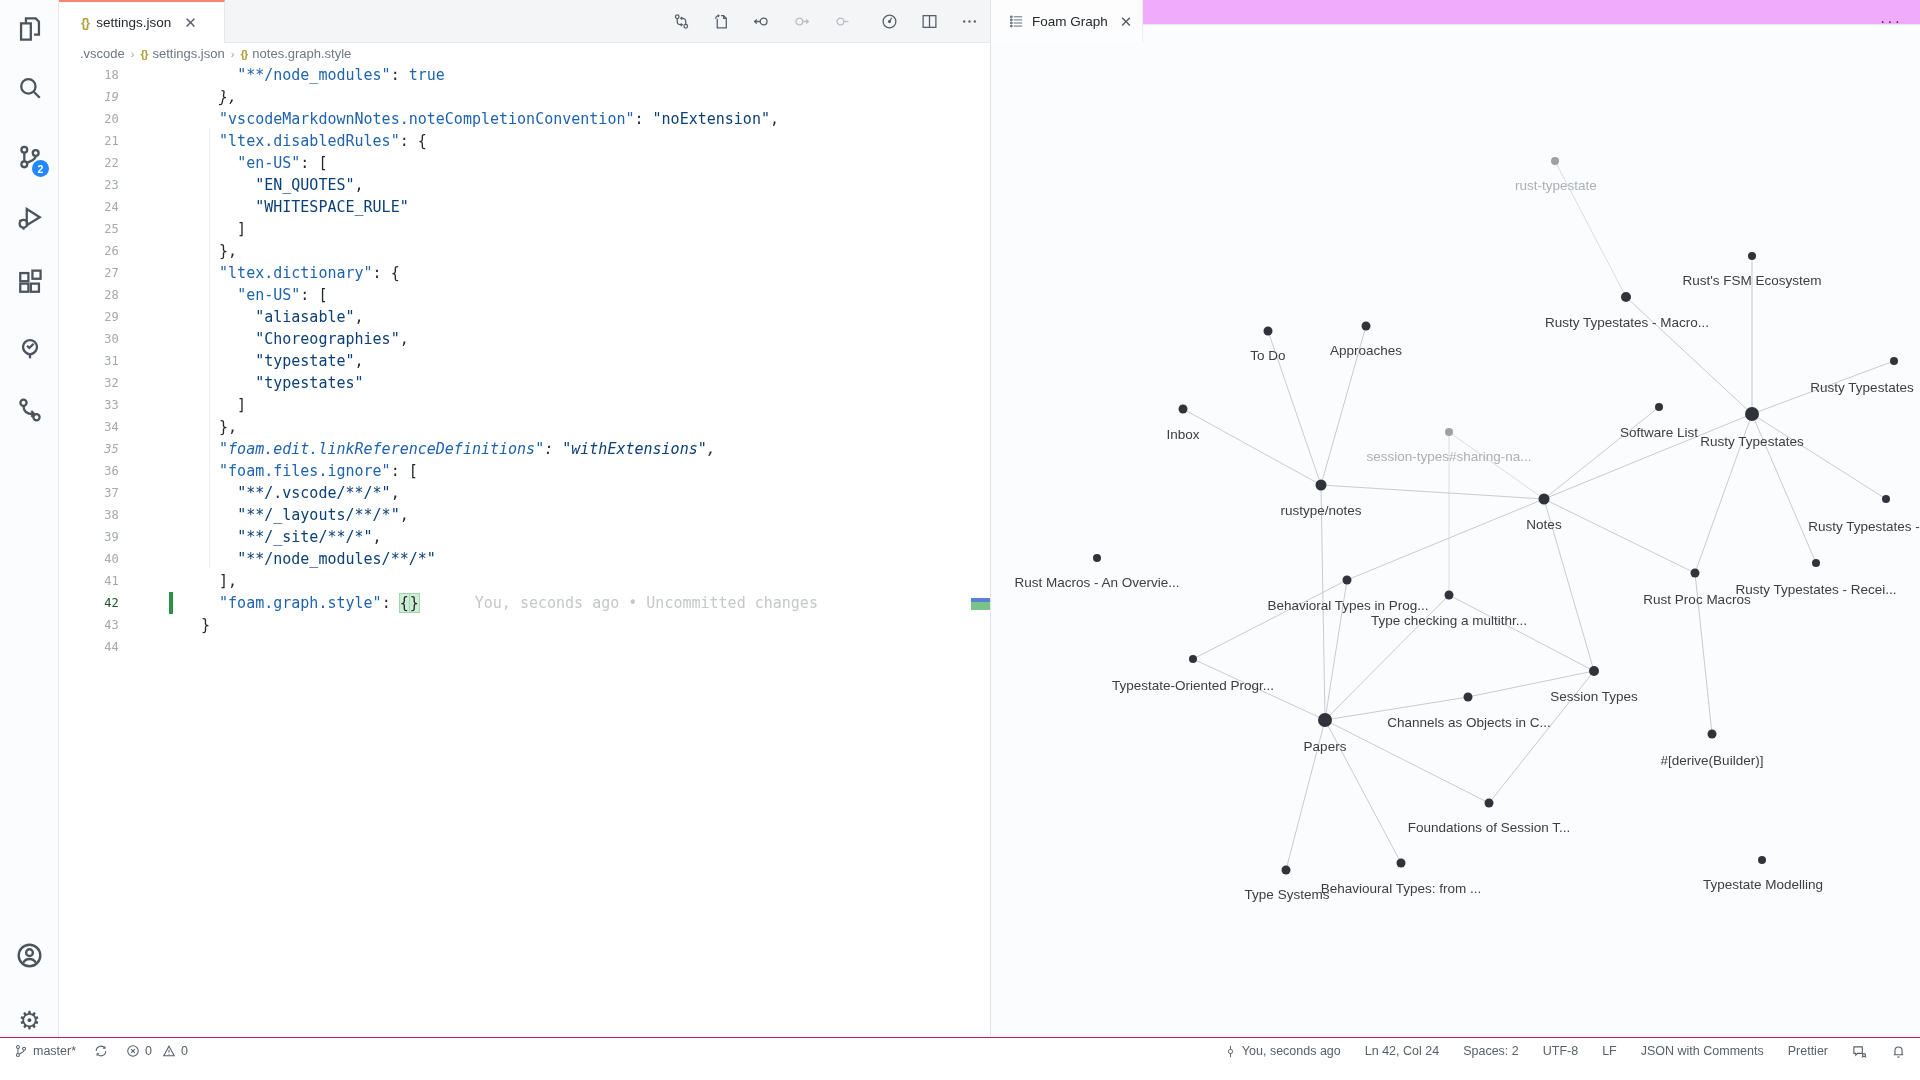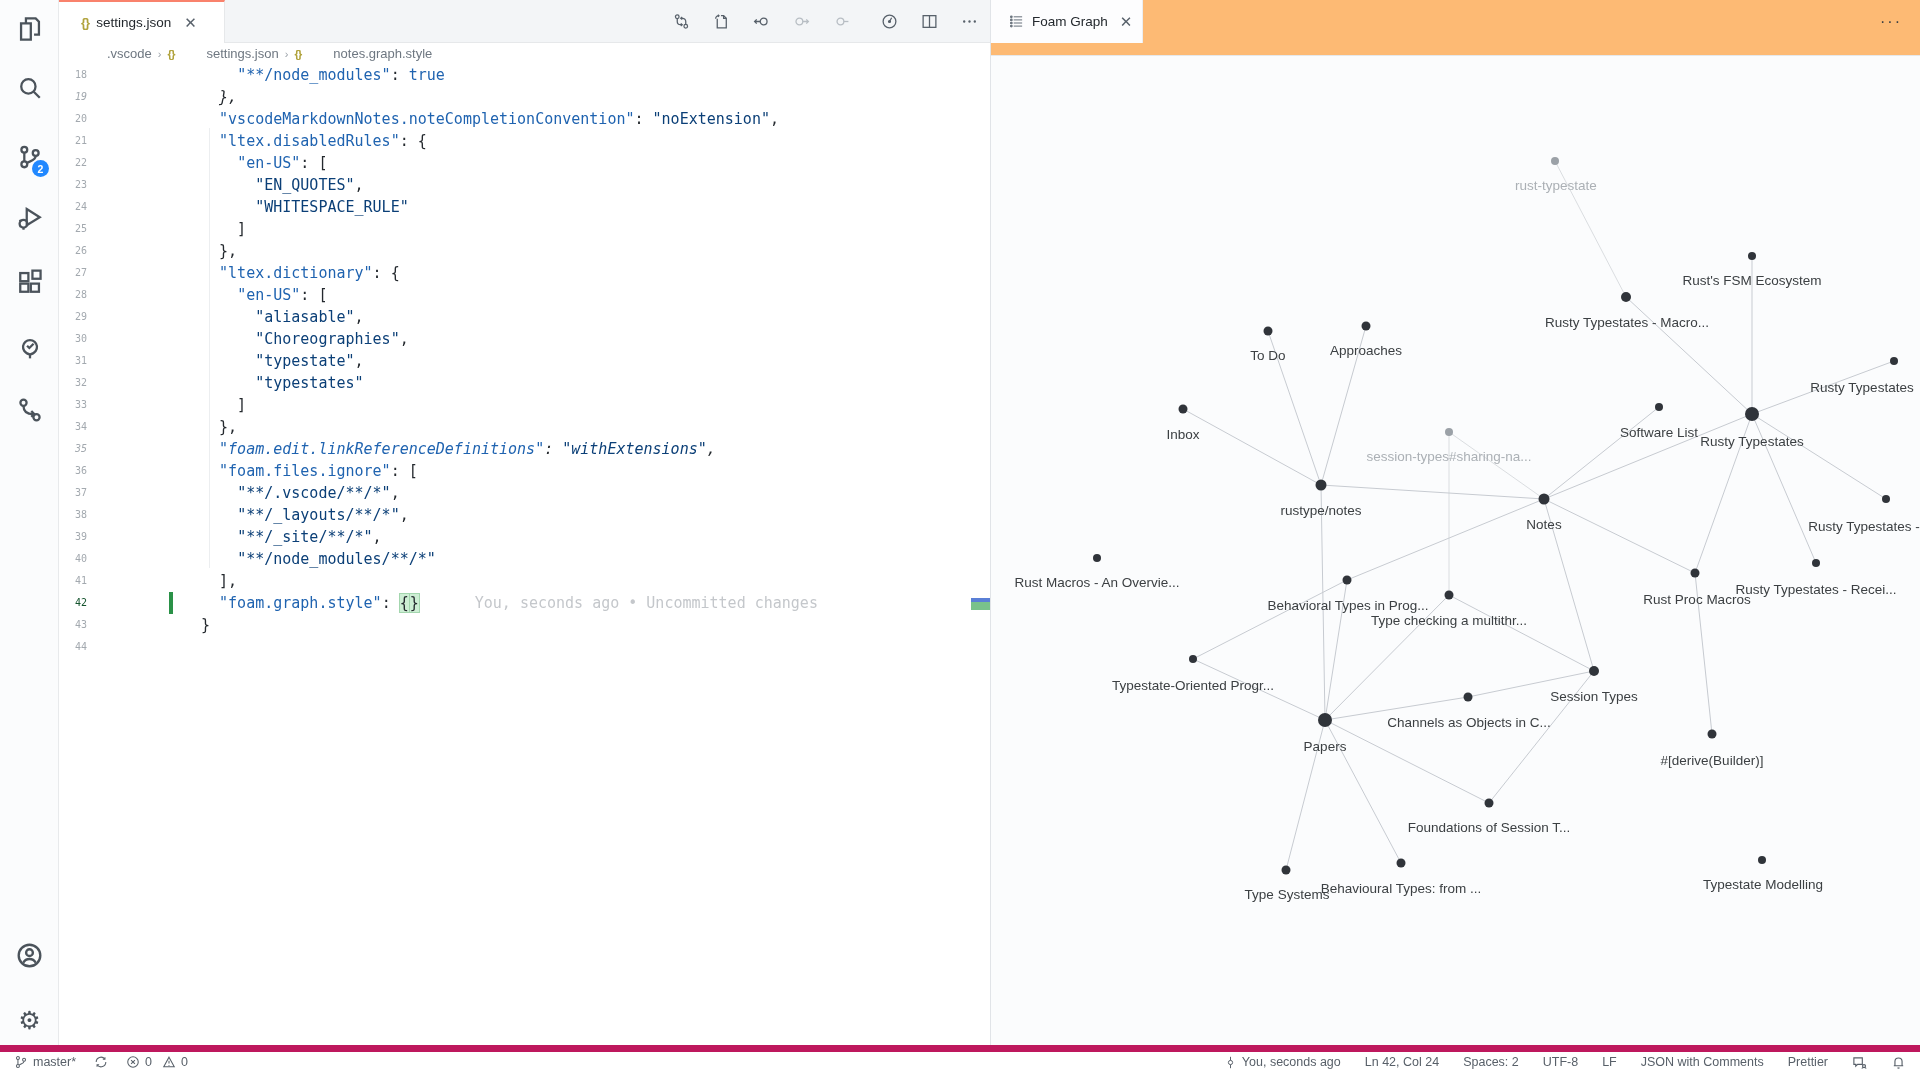--- a/index.html
+++ b/index.html
@@ -31,70 +31,70 @@
   .editor-actions { position:absolute; right:6px; top:0; height:43px; display:flex;
     align-items:center; }
   .ea-btn { width:30px; height:30px; display:flex; align-items:center; justify-content:center;
     border-radius:4px; cursor:pointer; margin-left:10px; }
   .ea-btn svg { stroke:#57606a; fill:none; stroke-width:1.2; }
   .ea-btn.dim svg { stroke:#b8bec4; }
   .ea-btn:nth-child(5) { margin-right:8px; }
 
   .breadcrumb { position:absolute; left:0; top:43px; right:0; height:21px; background:#fff;
     display:flex; align-items:center; padding-left:21px; font-size:13px; color:#6e7781; }
-  .bc-item { cursor:pointer;margin-left:27px; }
+  .bc-item { cursor:pointer; }
   .bc-sep { margin:0 6px; color:#9aa1a8; font-size:11px; }
   .bc-json { color:#b0a23c; font-weight:bold; font-size:11.5px; letter-spacing:-1px; margin-right:5px; }
 
   .code-area { position:absolute; left:0; top:64px; right:0; bottom:0; background:#fff;
     font-family:"DejaVu Sans Mono", monospace; font-size:15px; overflow:hidden; }
   .code-line { position:absolute; left:0; right:0; height:22px; line-height:22px; white-space:pre; }
-  .ln { position:absolute; left:16px; width:105px; text-align:left; color:#a3a9af; font-size:10px;
+  .ln { position:absolute; left:0; width:105px; text-align:center; color:#a3a9af; font-size:12px;
     user-select:none; }
   .ln.active { color:#14532d; }
   .lc { position:absolute; left:142px; }
   .tok-p { color:#24292e; }
   .tok-k { color:#1f63b0; }
   .tok-s { color:#0b3f77; }
   .tok-b { color:#1f63b0; }
   .tok-hl { background:#cdeed4; outline:1px solid #a3d6ae; color:#24292e; }
   .tok-cursor { display:inline-block; width:0; border-left:1.6px solid #24292e; height:18px;
     vertical-align:text-bottom; }
   .tok-ghost { color:#c4c7cb; margin-left:56px; }
   .git-bar { position:absolute; left:110px; width:4px; height:22px; background:#2a9147; }
   .indent-guide { position:absolute; width:1px; background:#eceef0; }
   .overview-marker { position:absolute; right:0; width:19px; }
   .om-blue { height:4px; background:#5a7fd6; }
   .om-green { height:8px; background:#79c28b; }
 
   
   .graph-panel { position:absolute; left:990px; top:0; right:0; bottom:27px; background:#fbfcfd;
     border-left:1px solid #e1e4e8; }
-  .panel-header { position:absolute; left:0; top:0; right:0; height:56px; background:#fdba74;
+  .panel-header { position:absolute; left:0; top:0; right:0; height:25px; background:#f0abfc;
     border-bottom:1px solid #e6e8ea; }
   .panel-tab { position:absolute; left:0; top:0; width:152px; height:43px; background:#fdfdfe;
     display:flex; align-items:center; gap:8px; padding-left:18px; cursor:pointer;
     border-right:1px solid #eceef0; }
   .panel-tab-label { font-size:13.5px; color:#24292e; }
   .panel-tab svg { stroke:#6a737d; fill:#6a737d; }
   .panel-close { color:#57606a; font-size:15px; margin-left:4px; cursor:pointer; }
   .panel-more { position:absolute; right:18px; top:0; height:43px; display:flex;
     align-items:center; color:#3c4043; font-size:16px; letter-spacing:2px; cursor:pointer; }
   .panel-body { position:absolute; left:0; top:43px; right:0; bottom:0; }
   .panel-body svg { display:block; }
   .g-edge { stroke:#c7cbd1; stroke-width:1; }
   .g-edge.faded { stroke:#dadde0; }
   .g-node { fill:#30343a; cursor:pointer; }
   .g-node.faded { fill:#9ba1a7; }
   .g-label { font-family:"Liberation Sans", sans-serif; font-size:13.5px; fill:#3c4043; }
   .g-label.faded { fill:#abb0b5; }
 
   
-  .status-bar { position:absolute; left:0; bottom:8px; width:1920px; height:27px; background:#ffffff;
-    border-top:7px solid #be185d; display:flex; align-items:center; font-size:12.5px;
+  .status-bar { position:absolute; left:0; bottom:16px; width:1920px; height:27px; background:#ffffff;
+    border-top:1px solid #be185d; display:flex; align-items:center; font-size:12.5px;
     color:#586069; z-index:6; }
   .sb-left { display:flex; align-items:center; gap:18px; padding-left:14px; }
   .sb-right { margin-left:auto; display:flex; align-items:center; gap:24px; padding-right:14px; }
   .sb-item { display:flex; align-items:center; gap:5px; cursor:pointer; white-space:nowrap; }
   .sb-item svg { stroke:#586069; fill:none; stroke-width:1.2; }
 </style>
 </head>
 <body>
 
 <div class="app">

